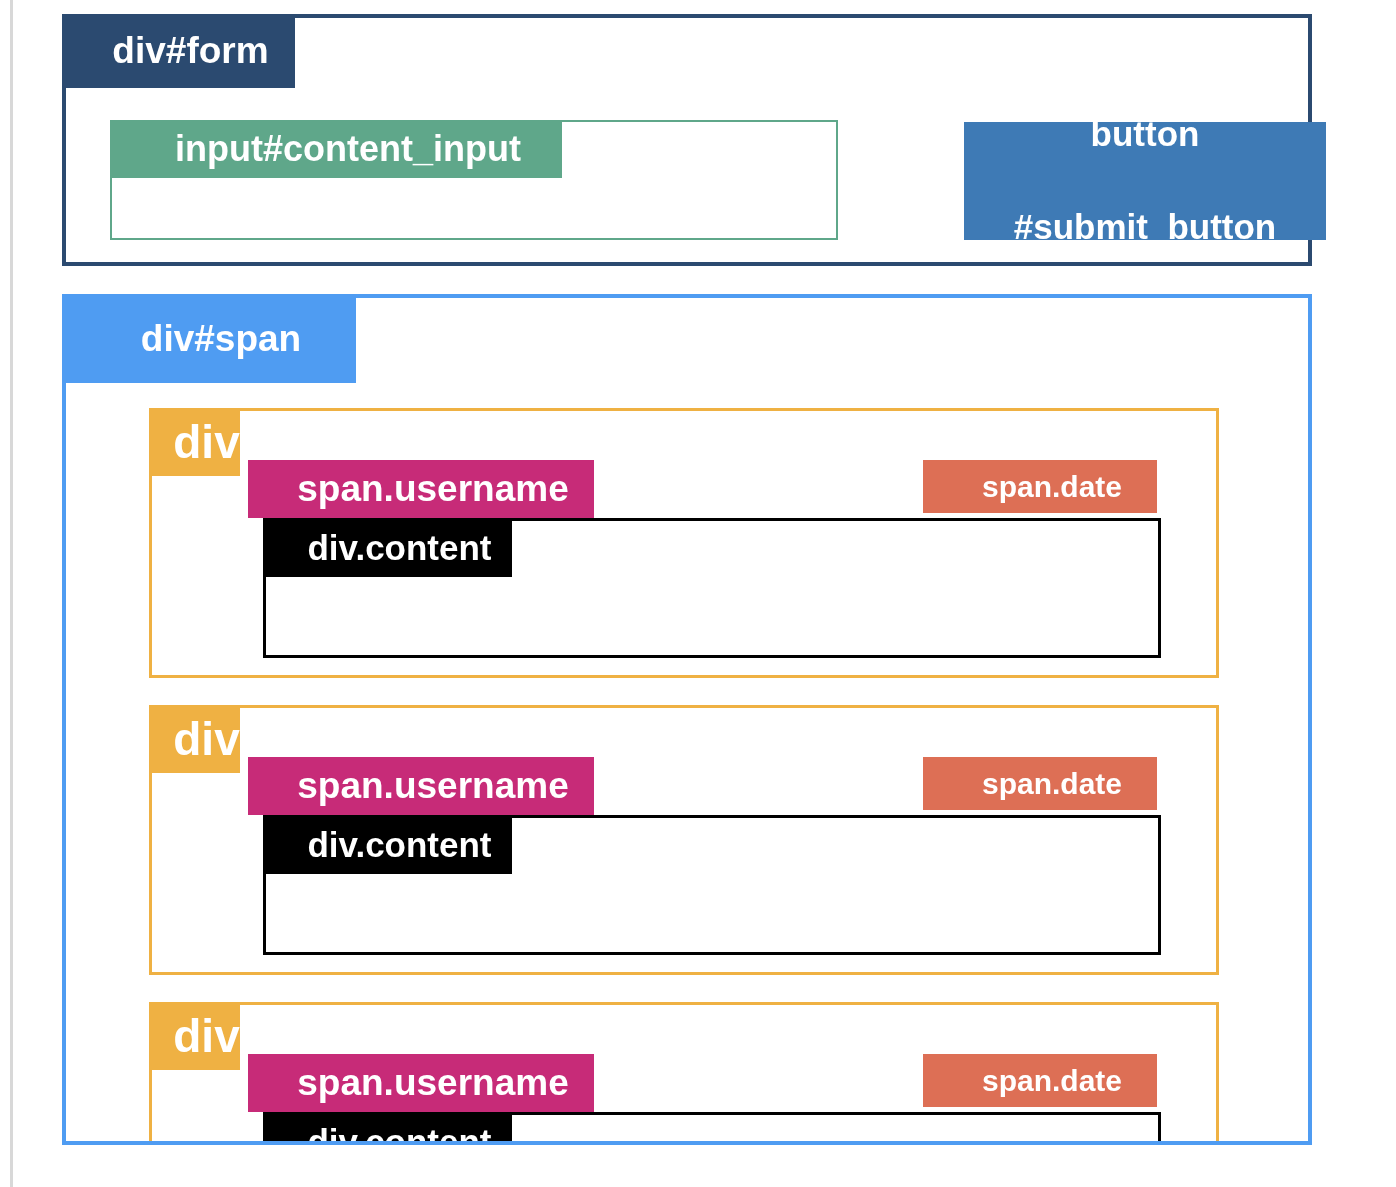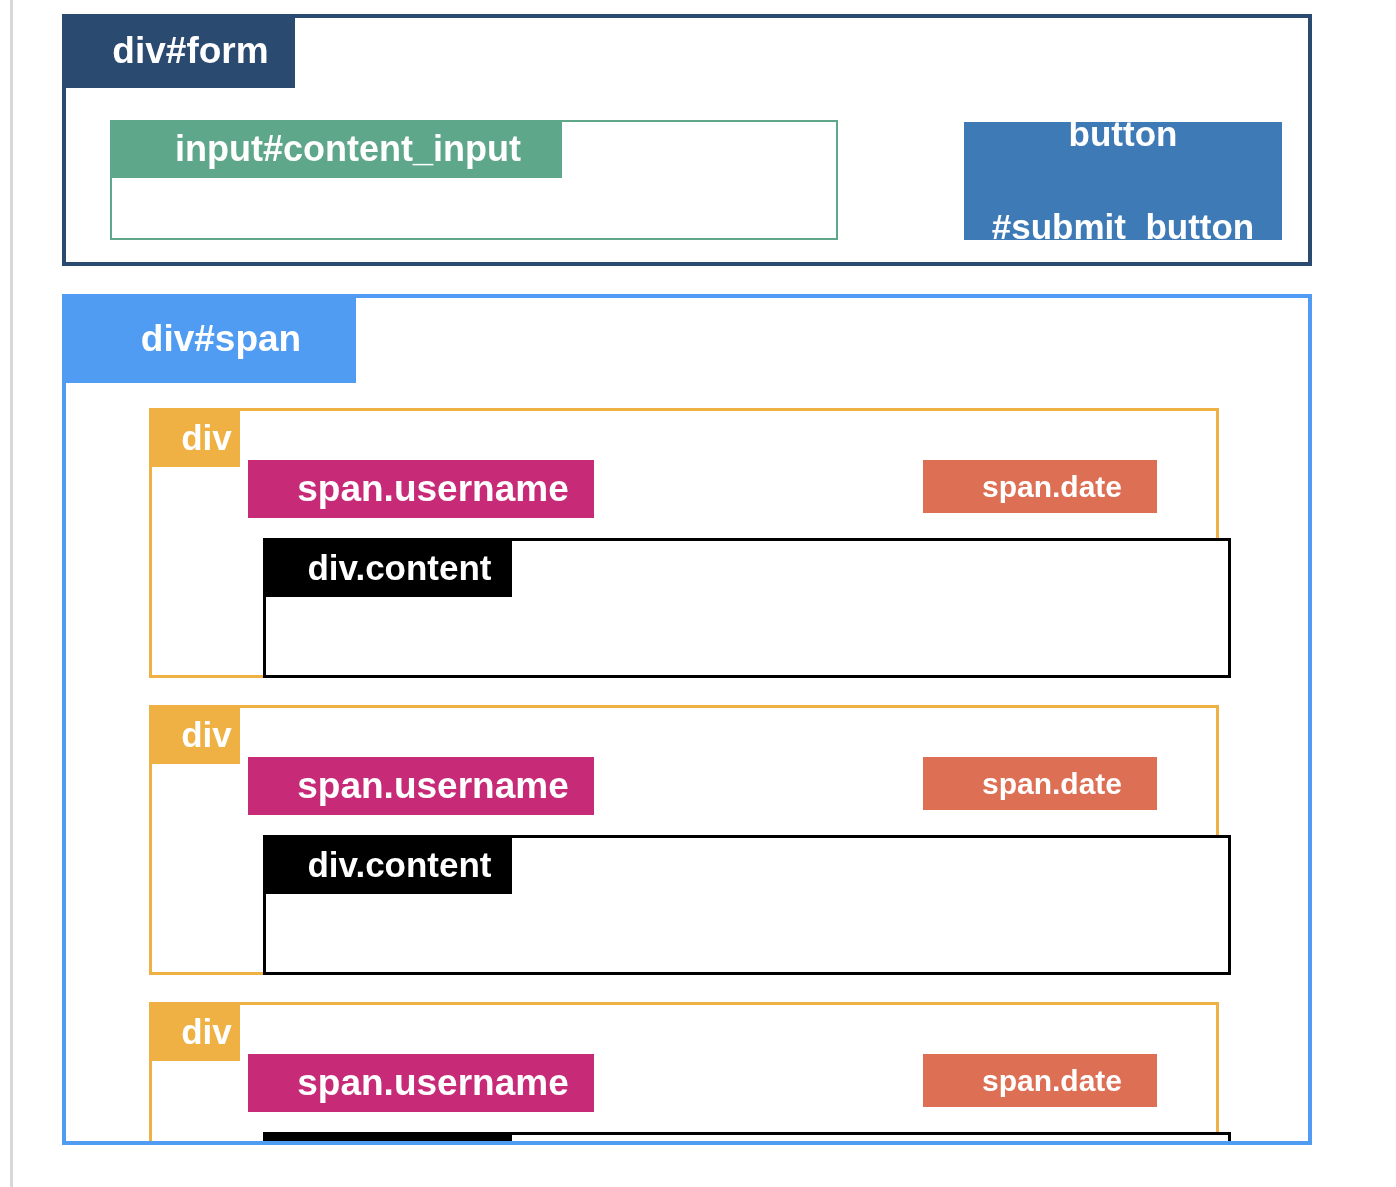--- a/index.html
+++ b/index.html
@@ -63,21 +63,21 @@
   .input-tab {
     position: absolute;
     left: -2px; top: -2px;
     width: 452px; height: 58px;
     background: var(--input-green);
     font-size: 36px;
   }
   .submit-button {
     position: absolute;
     left: 898px; top: 104px;
-    width: 318px; height: 118px;
+    width: 362px; height: 118px;
     background: var(--button-blue);
     display: flex;
     flex-direction: column;
     align-items: center;
     justify-content: center;
     font-size: 35px;
     line-height: 1.45;
     gap: 42px;
   }
   
@@ -102,45 +102,44 @@
   .item-box {
     position: relative;
     width: 1070px; height: 270px;
     border: 3px solid var(--item-orange);
     margin-bottom: 27px;
     background: #ffffff;
   }
   .item-tab {
     position: absolute;
     left: -3px; top: -3px;
-    width: 91px; height: 59px;
+    width: 91px; height: 68px;
     background: var(--item-orange);
-    font-size: 35px;
+    font-size: 46px;
   }
   .username-label {
     position: absolute;
     left: 96px; top: 49px;
     width: 346px; height: 58px;
     background: var(--username-magenta);
     font-size: 37px;
   }
   .date-label {
     position: absolute;
     right: 59px; top: 49px;
     width: 234px; height: 53px;
     background: var(--date-salmon);
     font-size: 30px;
   }
   .content-box {
     position: absolute;
     left: 111px; top: 107px;
-    width: 968px; height: 140px;
+    width: 898px; height: 140px;
     border: 3px solid var(--content-black);
     background: #ffffff;
-    margin-top: 20px;
   }
   .content-tab {
     position: absolute;
     left: -3px; top: -3px;
     width: 249px; height: 59px;
     background: var(--content-black);
     font-size: 35px;
   }
 </style>
 </head>

